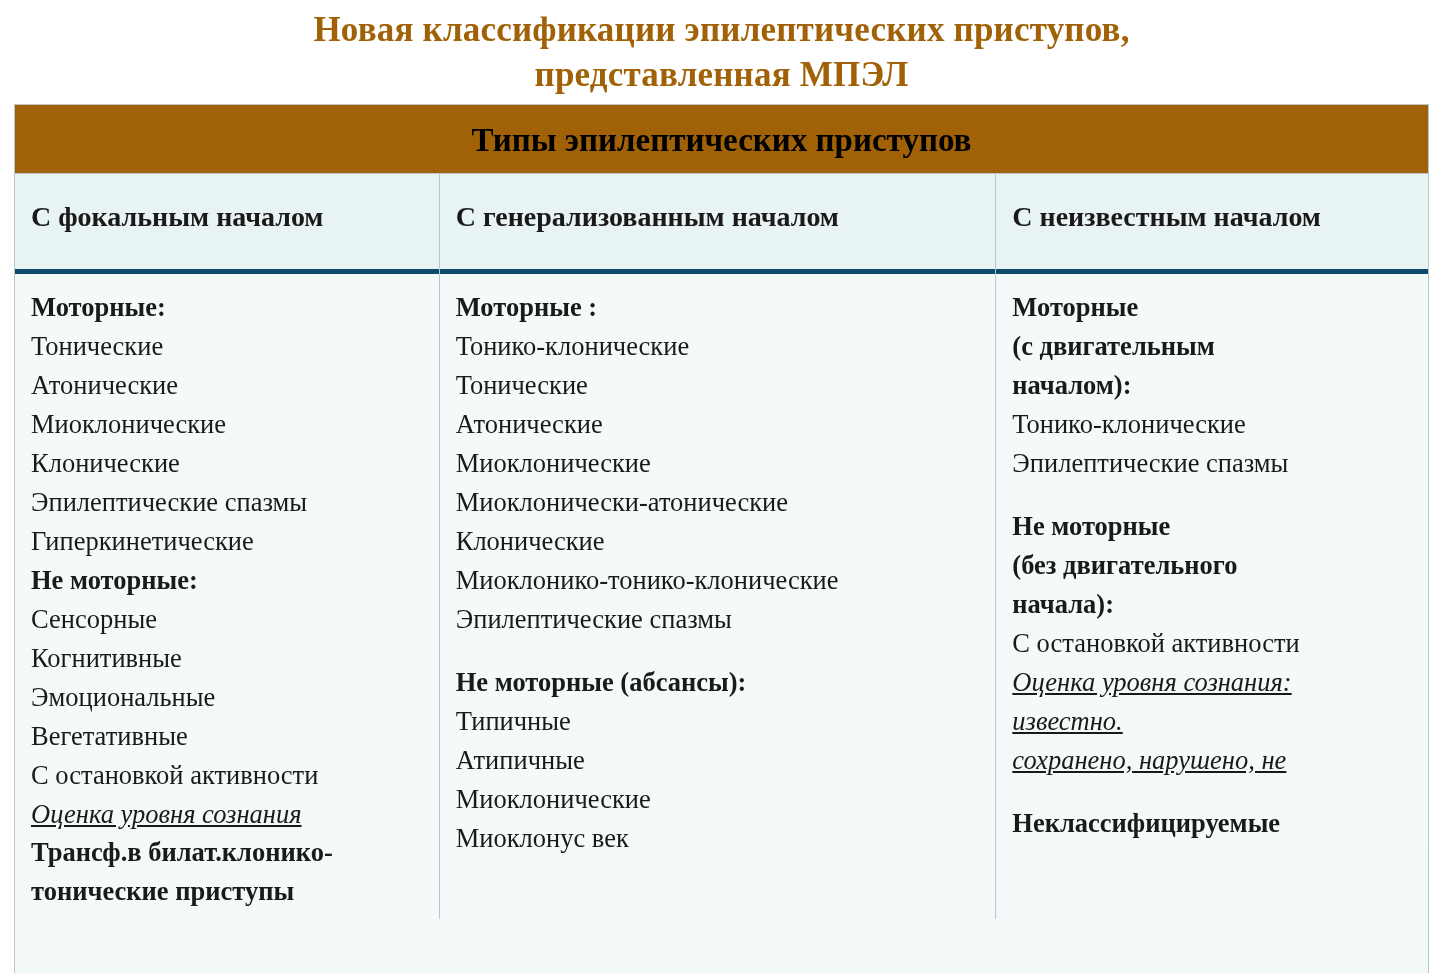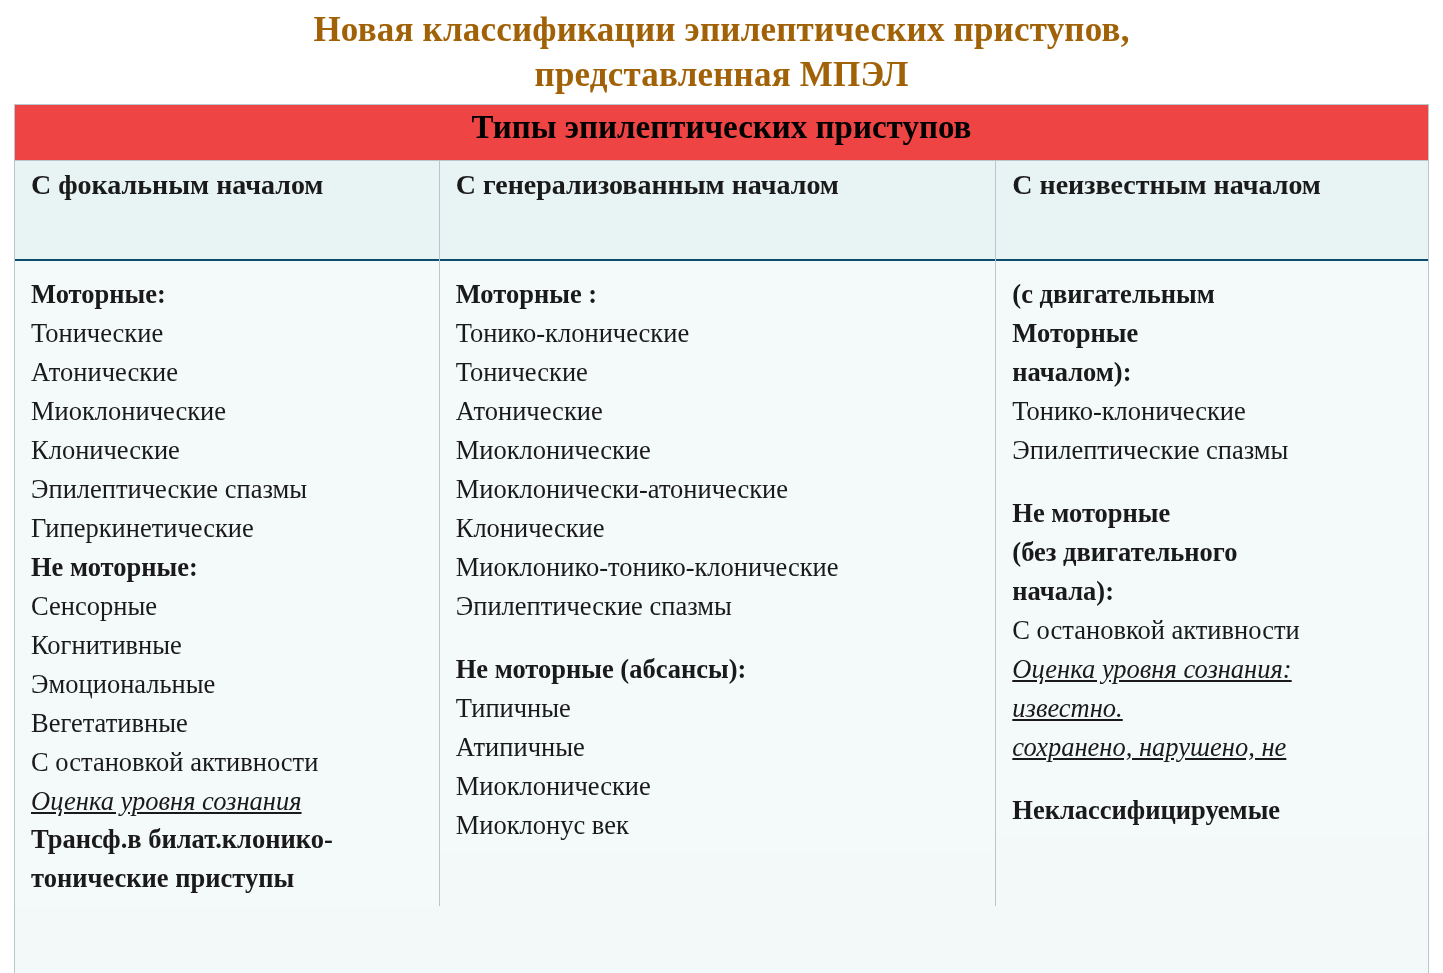--- a/index.html
+++ b/index.html
@@ -35,47 +35,47 @@
     margin: 0 14px;
     border: 1px solid #b9c7cc;
     border-top: none;
     box-sizing: border-box;
     width: 1415px;
     height: 870px;
     position: relative;
     background: #f3f8f9;
   }
   .table-header {
-    background: #ef4444;
+    background: #a16207;
     border-top: 1px solid #b9c7cc;
     border-bottom: 1px solid #b9c7cc;
     text-align: center;
     font-weight: bold;
     font-size: 33px;
     line-height: 1.35;
-    padding: 0 0 11px 0;
+    padding: 13px 0 11px 0;
     color: #000;
   }
   .col {
     box-sizing: border-box;
     border-right: 1px solid #b9c7cc;
     padding: 0;
   }
   .col:last-child { border-right: none; }
   .col-1 { width: 425px; }
   .col-2 { width: 557px; }
   .col-3 { width: 432px; }
 
   .col-head {
     background: #e8f3f4;
     font-weight: bold;
     font-size: 28px;
     line-height: 1.33;
-    padding: 5px 16px 16px 16px;
-    border-bottom: 2px solid #0c4a6e;
+    padding: 24px 16px 16px 16px;
+    border-bottom: 5px solid #0c4a6e;
     min-height: 100px;
     box-sizing: border-box;
   }
   .col-body {
     background: #f4f9fa;
     padding: 14px 16px 8px 16px;
     font-size: 26.5px;
     line-height: 1.47;
   }
   .line { white-space: pre-wrap; }
@@ -139,22 +139,22 @@
             <div class="line">Типичные</div>
             <div class="line">Атипичные</div>
             <div class="line">Миоклонические</div>
             <div class="line">Миоклонус век</div>
           </div>
       </div>
 
       <div class="col col-3">
         <div class="col-head">С неизвестным началом</div>
         <div class="col-body">
+            <div class="line b">Моторные</div>
             <div class="line b">(с двигательным</div>
-            <div class="line b">Моторные</div>
             <div class="line b">началом):</div>
             <div class="line">Тонико-клонические</div>
             <div class="line">Эпилептические спазмы</div>
             <div class="line sp"></div>
             <div class="line b">Не моторные</div>
             <div class="line b">(без двигательного</div>
             <div class="line b">начала):</div>
             <div class="line">С остановкой активности</div>
             <div class="line i">Оценка уровня сознания:</div>
             <div class="line i">известно.</div>

